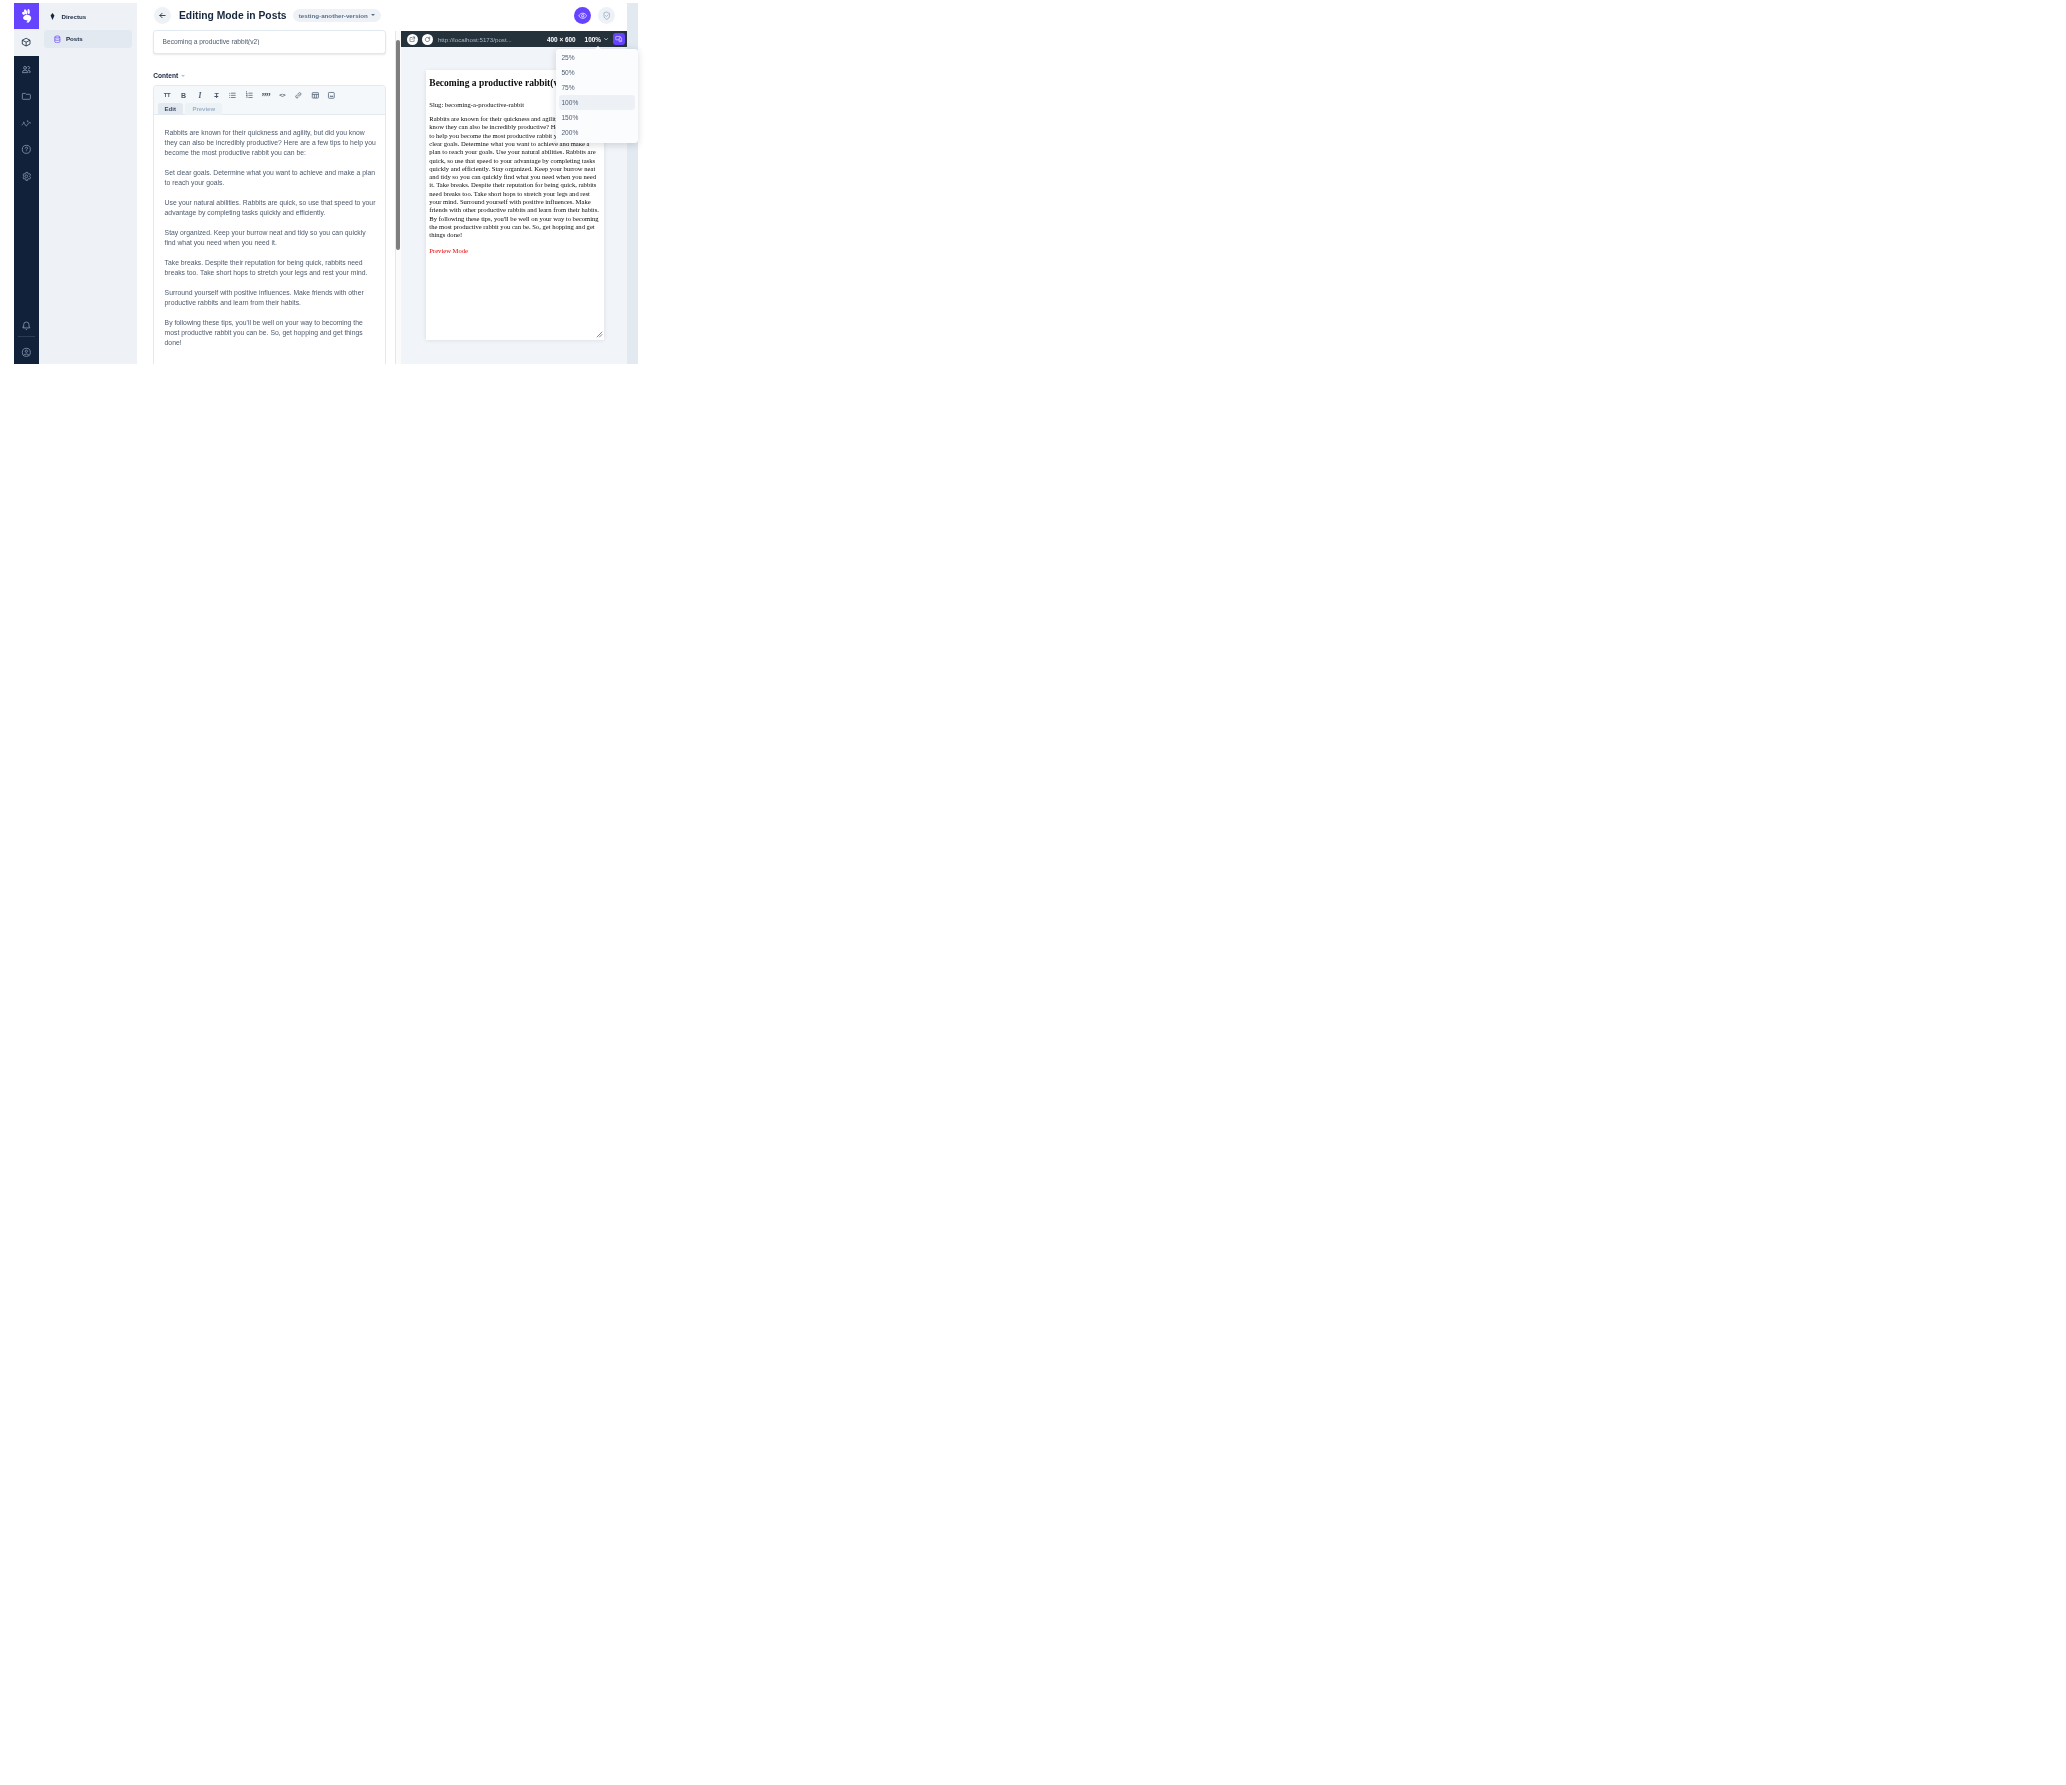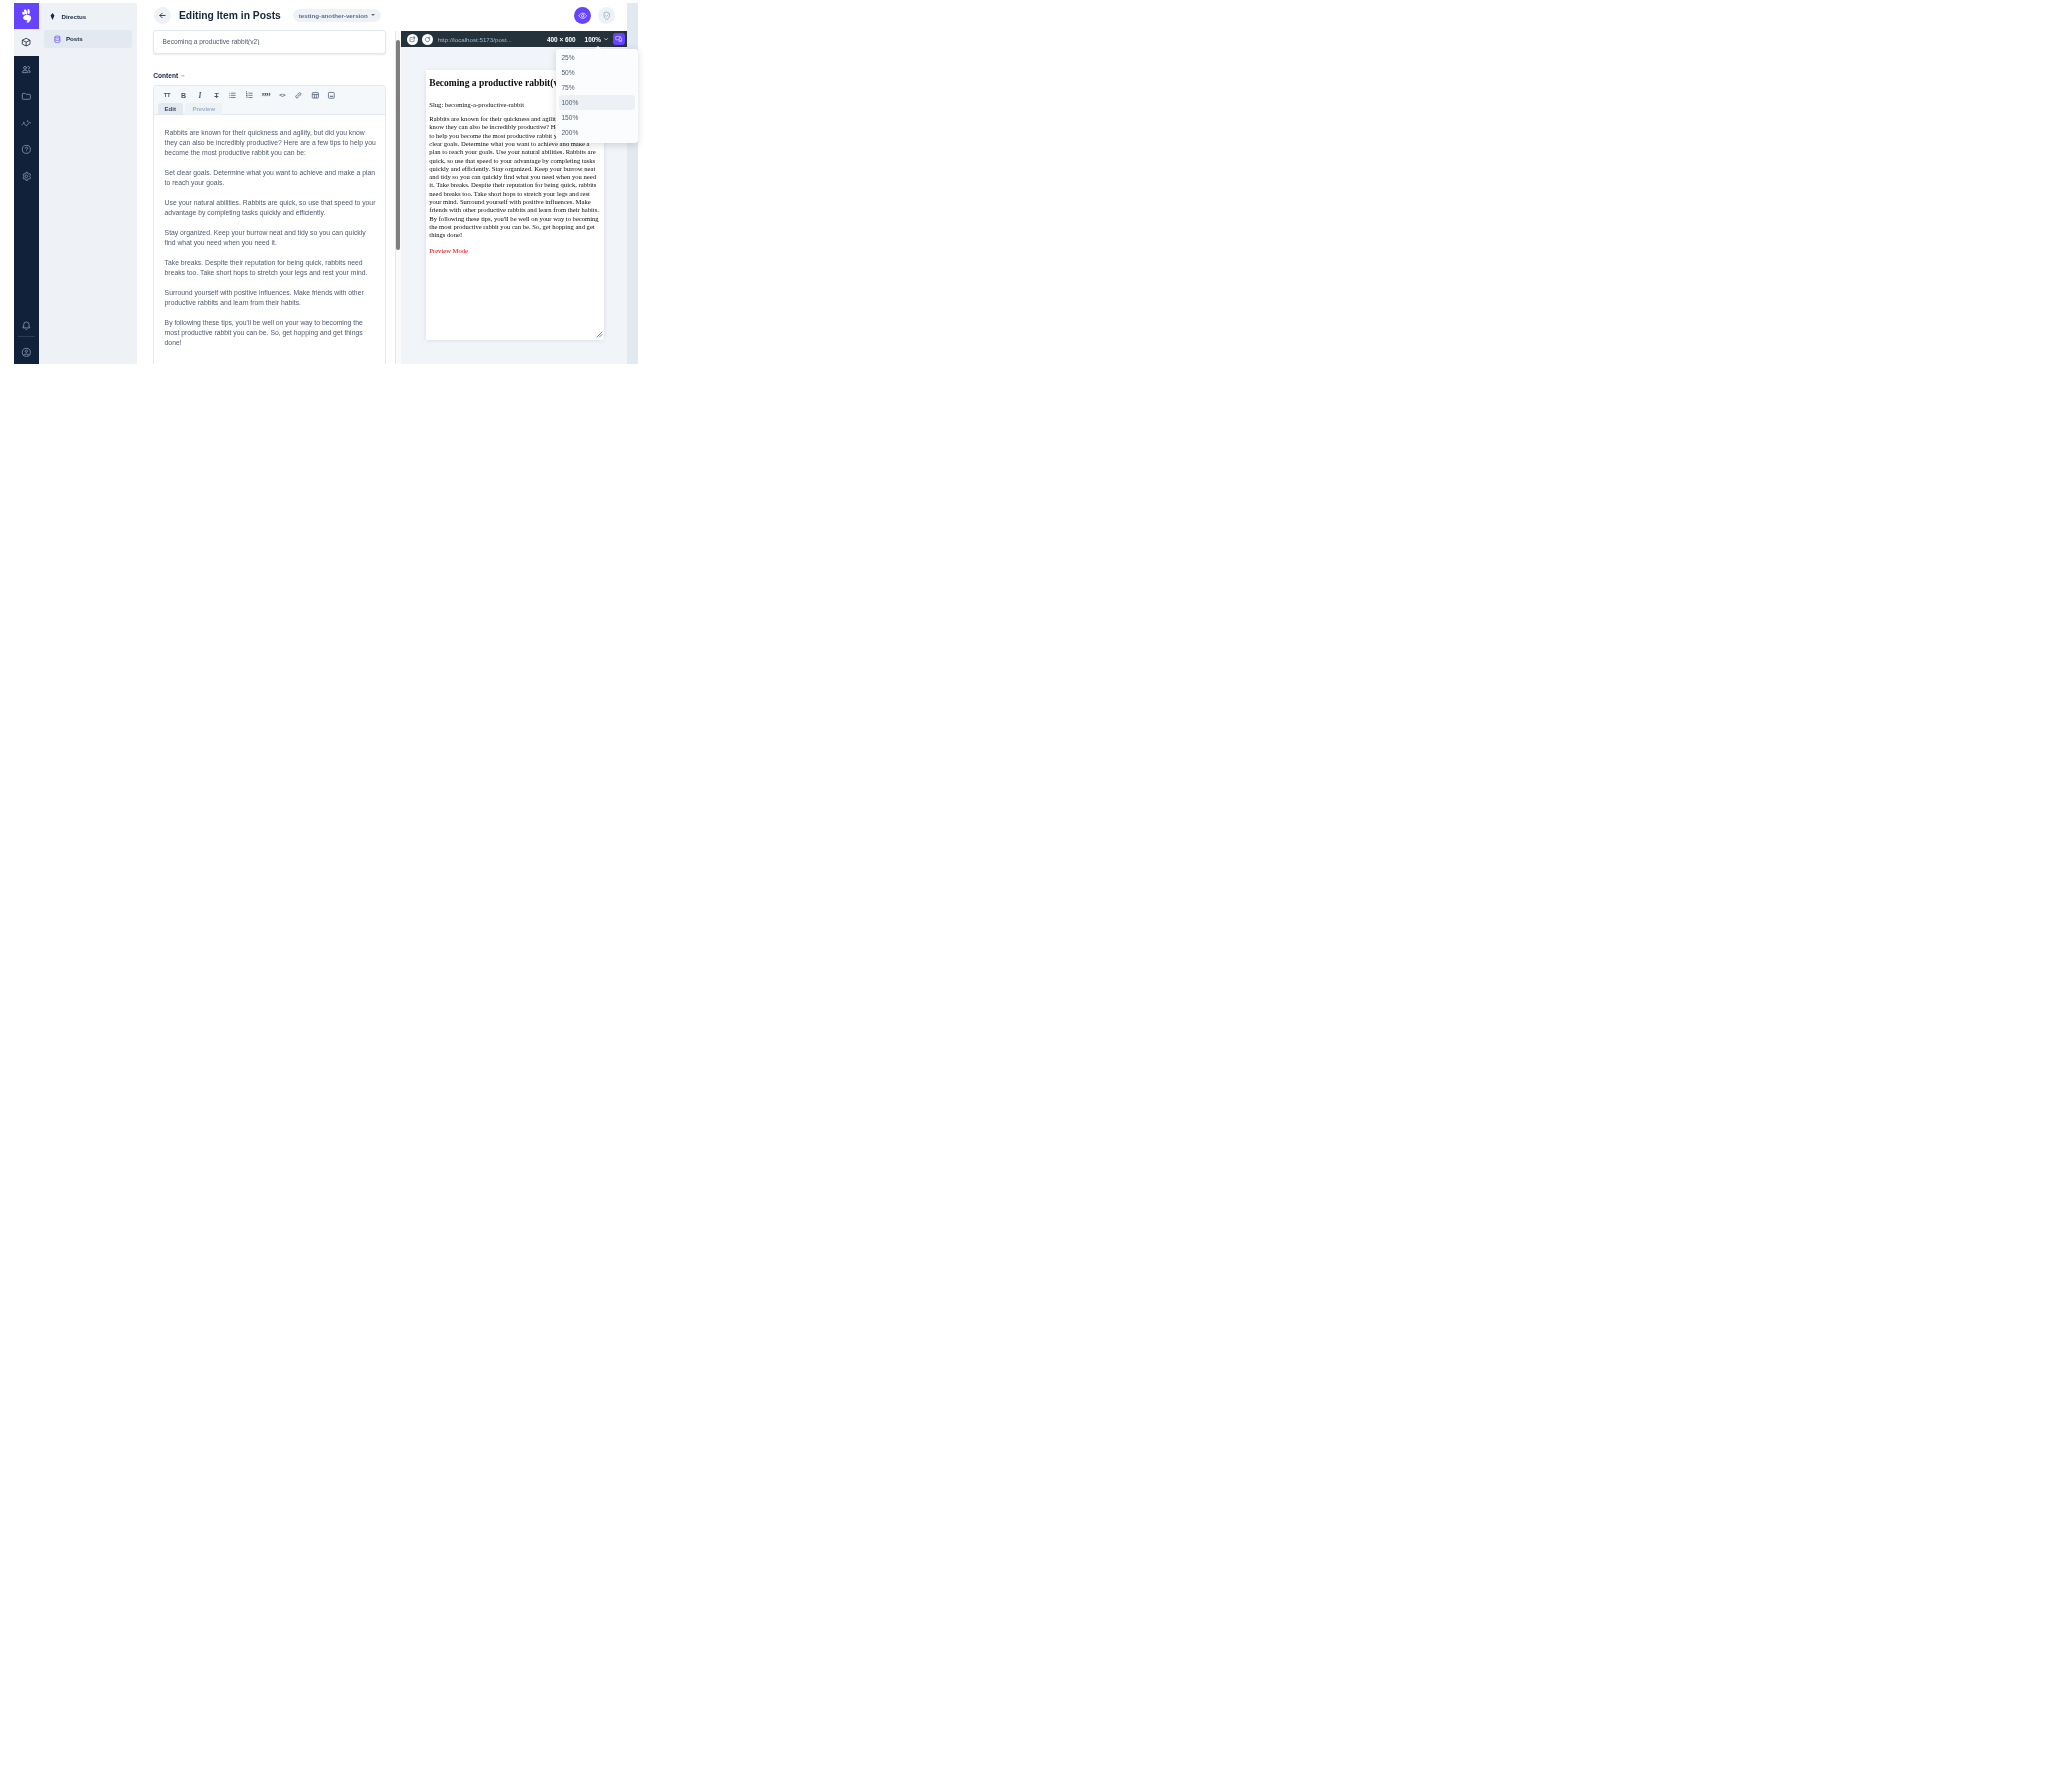--- a/index.html
+++ b/index.html
@@ -193,21 +193,21 @@
 
 <div class="abs header">
   <div class="abs back-btn">
     <span>
       <svg width="9" height="9" viewBox="0 0 24 24" fill="none" stroke="currentColor" stroke-width="2.2" stroke-linecap="round" stroke-linejoin="round">
         <path d="M19 12 H5"></path>
           <path d="M11 6 l-6 6 6 6"></path>
       </svg>
     </span>
   </div>
-  <div class="abs page-title">Editing Item in Posts</div>
+  <div class="abs page-title">Editing Mode in Posts</div>
   <div class="abs version-chip">
     <span class="chip-label">testing-another-version</span>
     <span class="caret-down"></span>
   </div>
   <div class="abs eye-btn">
     <span>
       <svg width="9.5" height="9.5" viewBox="0 0 24 24" fill="none" stroke="#ffffff" stroke-width="1.9">
         <path d="M12 5.5 c-5 0 -8.7 4 -9.9 6.5 1.2 2.5 4.9 6.5 9.9 6.5 s8.7 -4 9.9 -6.5 C20.7 9.5 17 5.5 12 5.5 z"></path>
         <circle cx="12" cy="12" r="3.1"></circle>
       </svg>

